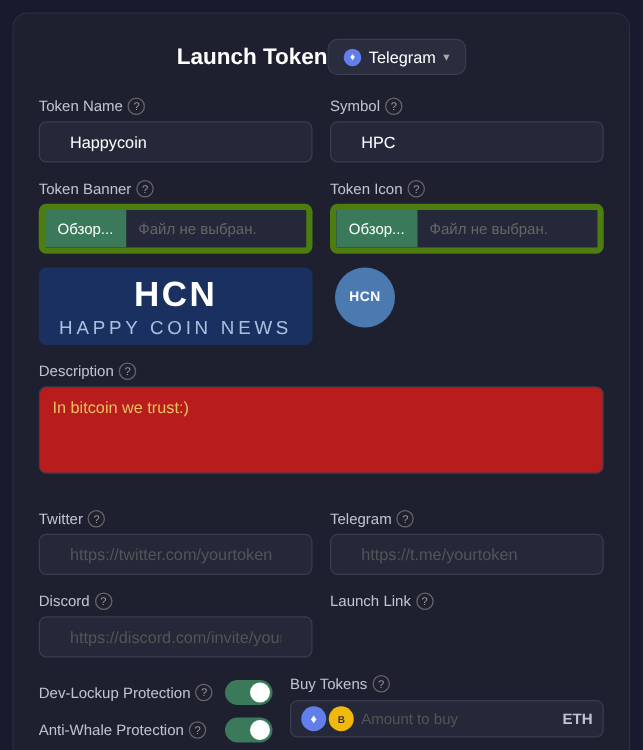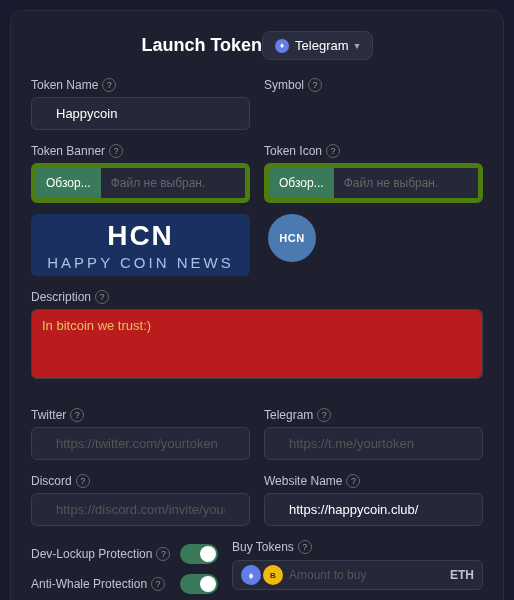--- a/index.html
+++ b/index.html
@@ -341,20 +341,21 @@
         <span>Token Name</span>
         <span class="help-icon">?</span>
       </label>
       <input class="input-field" type="text" value="Happycoin" style="">
     </div>
     <div class="form-group">
       <label class="label">
         <span>Symbol</span>
         <span class="help-icon">?</span>
       </label>
+      <input class="input-field" type="text" value="HPC" style="">
     </div>
   </div>
 
   
   <div class="form-row">
     <div class="form-group">
       <label class="label">
         <span>Token Banner</span>
         <span class="help-icon">?</span>
       </label>
@@ -415,24 +416,23 @@
   <div class="form-row">
     <div class="form-group">
       <label class="label">
         <span>Discord</span>
         <span class="help-icon">?</span>
       </label>
       <input class="input-field" type="text" placeholder="https://discord.com/invite/yourtoken" style="">
     </div>
     <div class="form-group">
       <label class="label">
-        <span>Website Name</span>
-        <span class="help-icon">?</span>
-      </label>
-      <input class="input-field" type="text" value="https://happycoin.club/" style="">
+        <span>Launch Link</span>
+        <span class="help-icon">?</span>
+      </label>
     </div>
   </div>
 
   
   <div class="bottom-section">
     <div class="toggle-section">
       <div class="toggle-row">
         <span class="toggle-label">
           <span>Dev-Lockup Protection</span>
           <span class="help-icon">?</span>

